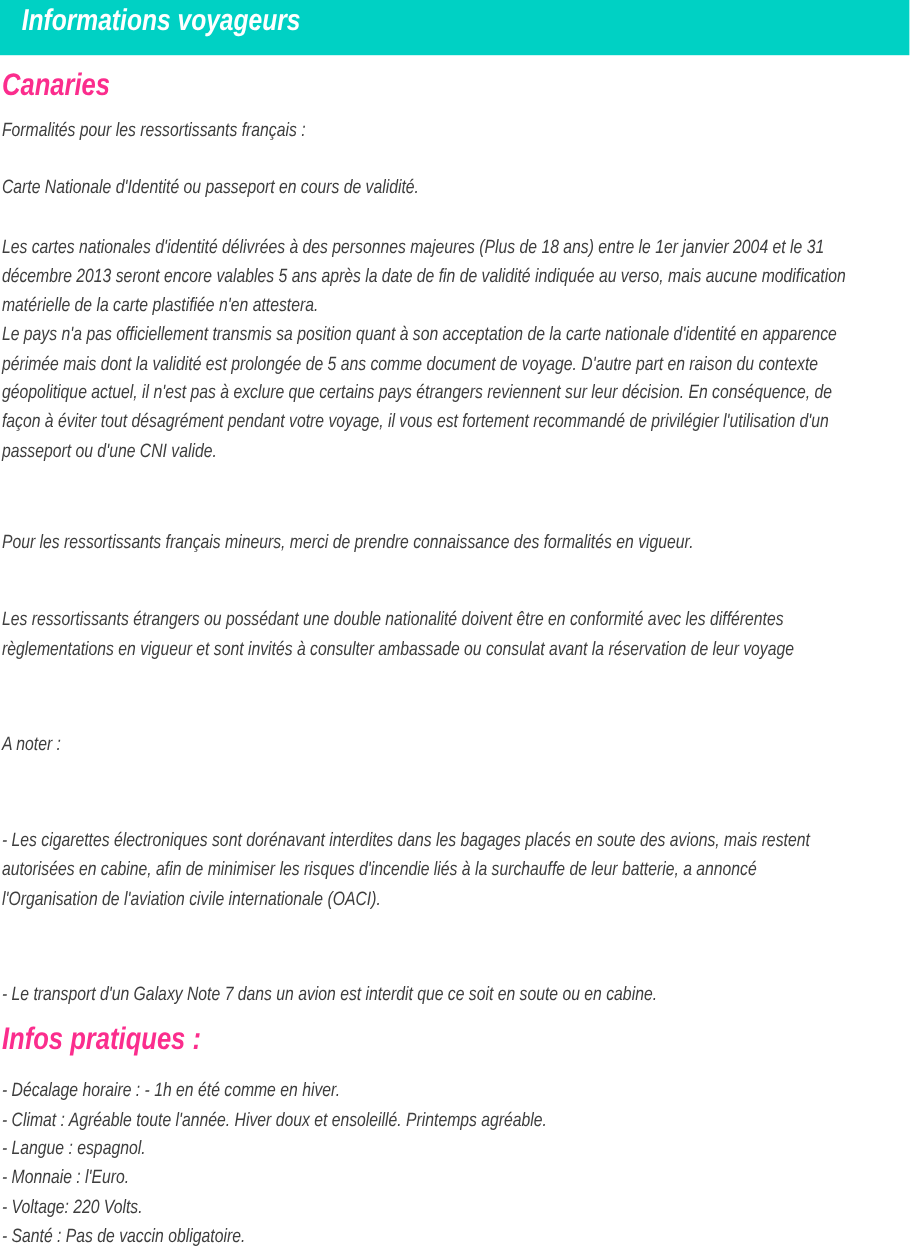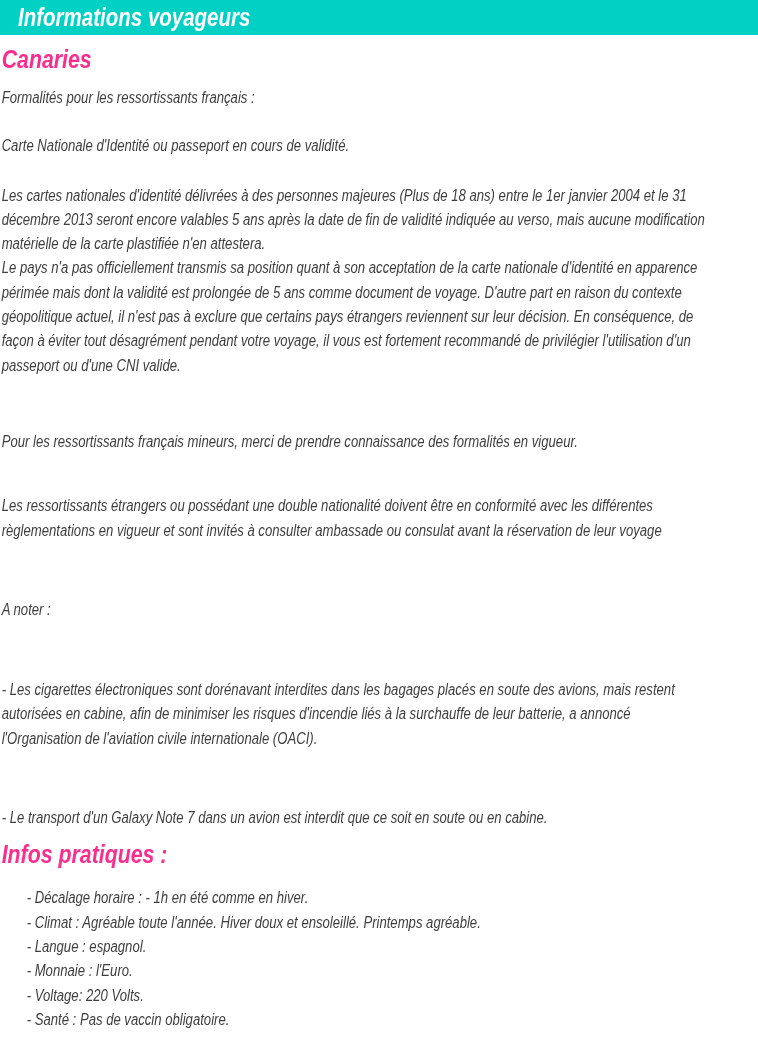--- a/index.html
+++ b/index.html
@@ -11,21 +11,21 @@
     overflow: hidden;
     font-family: "Liberation Sans", sans-serif;
   }
   
   .cond {
     transform: scaleX(0.82);
     transform-origin: 0 0;
     width: 121.95%;
   }
   .topbar {
-    height: 35px;
+    height: 46px;
     background: #00D1C4;
   }
   .topbar-title {
     color: #ffffff;
     font-weight: bold;
     font-style: italic;
     font-size: 25px;
     line-height: 35px;
     padding-left: 22px;
     white-space: pre;
@@ -52,21 +52,21 @@
     white-space: pre;
   }
   #p-formalites { margin-top: 12px; }
   #p-cni        { margin-top: 24px; }
   #p-details    { margin-top: 25px; }
   #p-mineurs    { margin-top: 52px; }
   #p-etrangers  { margin-top: 40px; }
   #p-noter      { margin-top: 55px; }
   #p-cig        { margin-top: 56px; }
   #p-galaxy     { margin-top: 55px; }
-  .practical-list { margin-top: 17px; margin-left: 25px; }
+  .practical-list { margin-top: 17px; }
 </style>
 </head>
 <body>
 
 <header class="topbar">
   <div class="topbar-title cond">Informations voyageurs</div>
 </header>
 
 <main>
 

